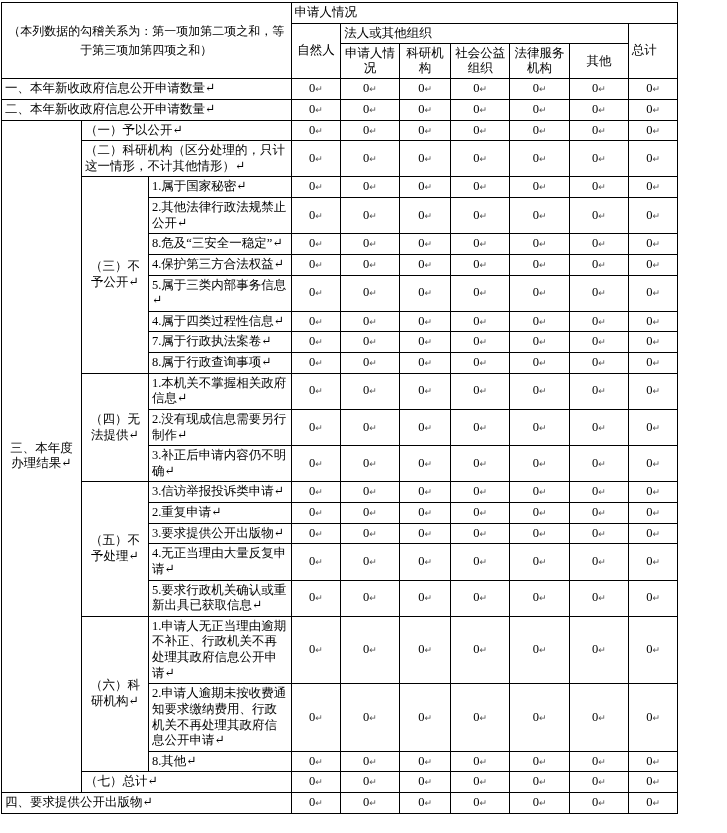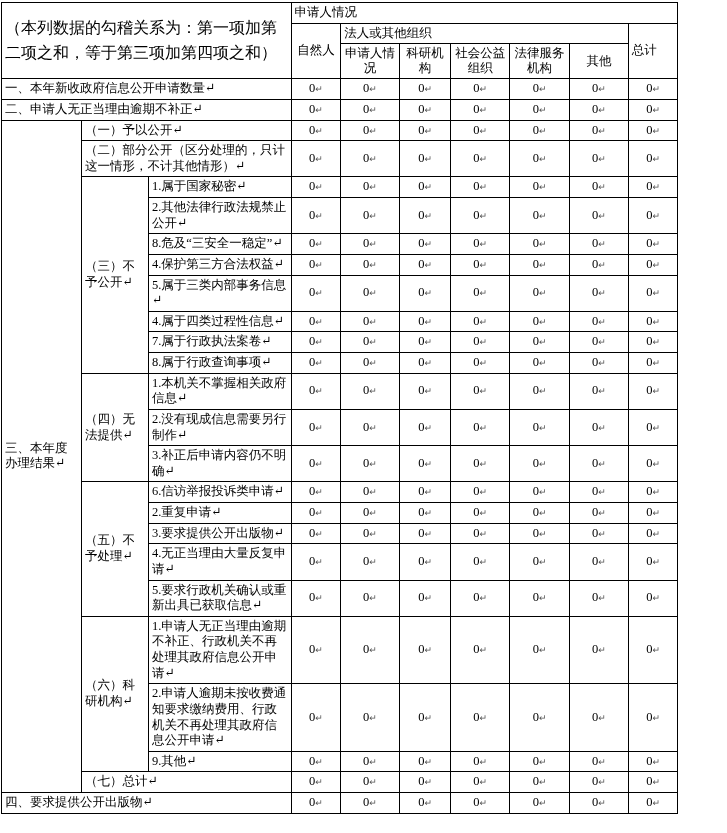--- a/index.html
+++ b/index.html
@@ -32,23 +32,23 @@
     padding: 2px 3px;
     vertical-align: middle;
     font-weight: normal;
     word-break: break-all;
   }
   .hdr-center {
     text-align: left;
     vertical-align: middle;
   }
   .note {
-    font-size: 16px;
+    font-size: 12px;
     line-height: 1.55;
-    text-align: left;
+    text-align: center;
     vertical-align: top;
     padding: 4px 5px;
     margin-left: 6px;
   }
   .num {
     text-align: center;
     font-family: "Liberation Serif", serif;
     font-size: 12.5px;
     white-space: nowrap;
   }
@@ -59,21 +59,21 @@
   }
   .rowlabel {
     text-align: left;
     padding-left: 4px;
   }
   .rowlabel-indent {
     text-align: left;
     padding-left: 6px;
   }
   .vertlabel {
-    text-align: left;
+    text-align: center;
     vertical-align: middle;
     padding: 2px 4px;
   }
   .small-head {
     font-size: 12.5px;
     text-align: center;
     line-height: 1.2;
   }
 </style>
 </head>
@@ -117,42 +117,42 @@
           <td class="rowlabel" colspan="3"><span>一、本年新收政府信息公开申请数量</span><span class="mark">↵</span></td>
           <td class="num"><span>0</span><span class="mark">↵</span></td>
           <td class="num"><span>0</span><span class="mark">↵</span></td>
           <td class="num"><span>0</span><span class="mark">↵</span></td>
           <td class="num"><span>0</span><span class="mark">↵</span></td>
           <td class="num"><span>0</span><span class="mark">↵</span></td>
           <td class="num"><span>0</span><span class="mark">↵</span></td>
           <td class="num"><span>0</span><span class="mark">↵</span></td>
         </tr>
         <tr>
-          <td class="rowlabel" colspan="3"><span>二、申请人无正当理由逾期不补正</span><span class="mark">↵</span></td>
+          <td class="rowlabel" colspan="3"><span>二、本年新收政府信息公开申请数量</span><span class="mark">↵</span></td>
           <td class="num"><span>0</span><span class="mark">↵</span></td>
           <td class="num"><span>0</span><span class="mark">↵</span></td>
           <td class="num"><span>0</span><span class="mark">↵</span></td>
           <td class="num"><span>0</span><span class="mark">↵</span></td>
           <td class="num"><span>0</span><span class="mark">↵</span></td>
           <td class="num"><span>0</span><span class="mark">↵</span></td>
           <td class="num"><span>0</span><span class="mark">↵</span></td>
         </tr>
         <tr>
           <td class="vertlabel" rowspan="22"><span>三、本年度办理结果</span><span class="mark">↵</span></td>
           <td class="rowlabel-indent" colspan="2"><span>（一）予以公开</span><span class="mark">↵</span></td>
           <td class="num"><span>0</span><span class="mark">↵</span></td>
           <td class="num"><span>0</span><span class="mark">↵</span></td>
           <td class="num"><span>0</span><span class="mark">↵</span></td>
           <td class="num"><span>0</span><span class="mark">↵</span></td>
           <td class="num"><span>0</span><span class="mark">↵</span></td>
           <td class="num"><span>0</span><span class="mark">↵</span></td>
           <td class="num"><span>0</span><span class="mark">↵</span></td>
         </tr>
         <tr>
-          <td class="rowlabel-indent" colspan="2"><span>（二）部分公开（区分处理的，只计这一情形，不计其他情形）</span><span class="mark">↵</span></td>
+          <td class="rowlabel-indent" colspan="2"><span>（二）科研机构（区分处理的，只计这一情形，不计其他情形）</span><span class="mark">↵</span></td>
           <td class="num"><span>0</span><span class="mark">↵</span></td>
           <td class="num"><span>0</span><span class="mark">↵</span></td>
           <td class="num"><span>0</span><span class="mark">↵</span></td>
           <td class="num"><span>0</span><span class="mark">↵</span></td>
           <td class="num"><span>0</span><span class="mark">↵</span></td>
           <td class="num"><span>0</span><span class="mark">↵</span></td>
           <td class="num"><span>0</span><span class="mark">↵</span></td>
         </tr>
         <tr>
           <td class="vertlabel" rowspan="8"><span>（三）不予公开</span><span class="mark">↵</span></td>
@@ -261,21 +261,21 @@
           <td class="num"><span>0</span><span class="mark">↵</span></td>
           <td class="num"><span>0</span><span class="mark">↵</span></td>
           <td class="num"><span>0</span><span class="mark">↵</span></td>
           <td class="num"><span>0</span><span class="mark">↵</span></td>
           <td class="num"><span>0</span><span class="mark">↵</span></td>
           <td class="num"><span>0</span><span class="mark">↵</span></td>
           <td class="num"><span>0</span><span class="mark">↵</span></td>
         </tr>
         <tr>
           <td class="vertlabel" rowspan="5"><span>（五）不予处理</span><span class="mark">↵</span></td>
-          <td class="rowlabel-indent"><span>6.信访举报投诉类申请</span><span class="mark">↵</span></td>
+          <td class="rowlabel-indent"><span>3.信访举报投诉类申请</span><span class="mark">↵</span></td>
           <td class="num"><span>0</span><span class="mark">↵</span></td>
           <td class="num"><span>0</span><span class="mark">↵</span></td>
           <td class="num"><span>0</span><span class="mark">↵</span></td>
           <td class="num"><span>0</span><span class="mark">↵</span></td>
           <td class="num"><span>0</span><span class="mark">↵</span></td>
           <td class="num"><span>0</span><span class="mark">↵</span></td>
           <td class="num"><span>0</span><span class="mark">↵</span></td>
         </tr>
         <tr>
           <td class="rowlabel-indent"><span>2.重复申请</span><span class="mark">↵</span></td>
@@ -332,21 +332,21 @@
           <td class="rowlabel-indent"><span>2.申请人逾期未按收费通知要求缴纳费用、行政机关不再处理其政府信息公开申请</span><span class="mark">↵</span></td>
           <td class="num"><span>0</span><span class="mark">↵</span></td>
           <td class="num"><span>0</span><span class="mark">↵</span></td>
           <td class="num"><span>0</span><span class="mark">↵</span></td>
           <td class="num"><span>0</span><span class="mark">↵</span></td>
           <td class="num"><span>0</span><span class="mark">↵</span></td>
           <td class="num"><span>0</span><span class="mark">↵</span></td>
           <td class="num"><span>0</span><span class="mark">↵</span></td>
         </tr>
         <tr>
-          <td class="rowlabel-indent"><span>9.其他</span><span class="mark">↵</span></td>
+          <td class="rowlabel-indent"><span>8.其他</span><span class="mark">↵</span></td>
           <td class="num"><span>0</span><span class="mark">↵</span></td>
           <td class="num"><span>0</span><span class="mark">↵</span></td>
           <td class="num"><span>0</span><span class="mark">↵</span></td>
           <td class="num"><span>0</span><span class="mark">↵</span></td>
           <td class="num"><span>0</span><span class="mark">↵</span></td>
           <td class="num"><span>0</span><span class="mark">↵</span></td>
           <td class="num"><span>0</span><span class="mark">↵</span></td>
         </tr>
         <tr>
           <td class="rowlabel-indent" colspan="2"><span>（七）总计</span><span class="mark">↵</span></td>

